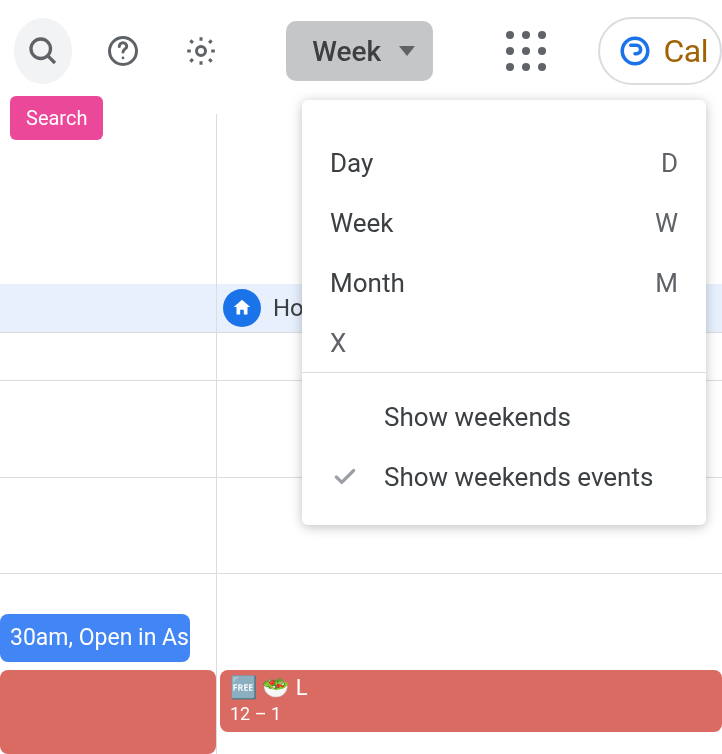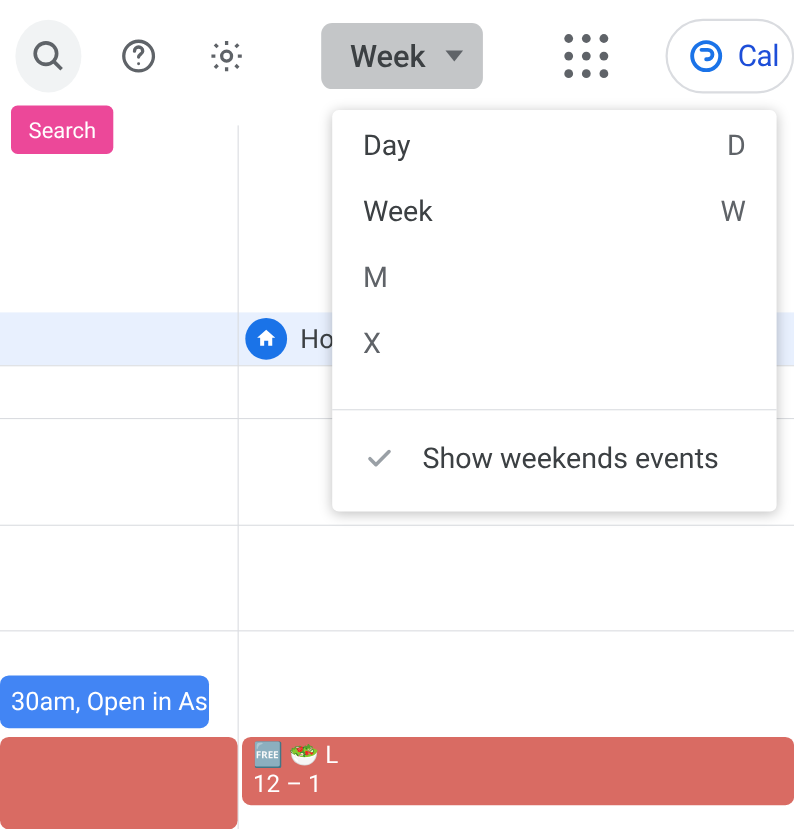--- a/index.html
+++ b/index.html
@@ -12,21 +12,21 @@
   .tb-btn svg { width: 36px; height: 36px; }
   .spacer-a { width: 24px; }
   .spacer-b { width: 22px; }
   .view-pill { margin-left: 56px; height: 60px; padding: 0 18px 0 26px; background: #c4c6c8; border-radius: 10px; display: flex; align-items: center; gap: 18px; cursor: pointer; }
   .view-pill span { font-size: 28px; color: #3c4043; font-weight: 500; }
   .view-pill .caret { width: 0; height: 0; border-left: 8px solid transparent; border-right: 8px solid transparent; border-top: 10px solid #5f6368; }
   .apps-btn { margin-left: 72px; width: 48px; height: 48px; position: relative; cursor: pointer; }
   .apps-grid { display: grid; grid-template-columns: repeat(3, 8px); grid-template-rows: repeat(3, 8px); gap: 8px; position: absolute; top: 50%; left: 50%; transform: translate(-50%, -50%); }
   .apps-grid i { width: 8px; height: 8px; background: #5f6368; border-radius: 50%; }
   .cal-badge { margin-left: 50px; height: 68px; padding: 0 12px 0 18px; border: 2px solid #dadce0; border-radius: 36px; display: flex; align-items: center; gap: 12px; cursor: pointer; background:#fff; }
-  .cal-badge span { font-size: 27px; color: #1d4ed8; font-weight: 400; letter-spacing: -0.5px; }
+  .cal-badge span { font-size: 32px; color: #a16207; font-weight: 400; letter-spacing: -0.5px; }
   .cal-logo { width: 34px; height: 34px; }
 
   
   .tooltip { position: absolute; left: 10px; top: 96px; background: #ec4899; color: #fff; font-size: 20px; padding: 10px 16px; border-radius: 6px; }
 
   
   .cal { position: absolute; top: 114px; left: 0; right: 0; bottom: 0; }
   .col-border { position: absolute; top: 0; bottom: 0; width: 1px; background: #dadce0; }
   .col-border.c1 { left: 216px; }
   .row-border { position: absolute; left: 0; right: 0; height: 1px; background: #dadce0; }
@@ -38,25 +38,25 @@
 
   .home-chip { position: absolute; top: 175px; left: 223px; display: flex; align-items: center; gap: 12px; }
   .home-chip .circ { width: 38px; height: 38px; border-radius: 50%; background: #1a73e8; display: flex; align-items: center; justify-content: center; }
   .home-chip span { font-size: 24px; color: #3c4043; }
 
   .evt { position: absolute; border-radius: 8px; color: #fff; font-size: 23px; padding: 6px 10px; overflow: hidden; white-space: nowrap; }
   .evt-blue { background: #4285f4; left: 0; top: 500px; width: 190px; height: 48px; line-height: 36px; }
   .evt-red1 { background: #d96b63; left: 0; top: 556px; width: 216px; height: 84px; }
   .evt-red2 { background: #d96b63; left: 220px; top: 556px; width: 502px; height: 62px; padding: 2px 10px; display:flex; flex-direction:column; justify-content:center; }
   .evt-red2 .line1 { font-size: 22px; line-height: 26px; }
-  .evt-red2 .line2 { font-size: 22px; line-height: 26px; }
+  .evt-red2 .line2 { font-size: 18px; line-height: 26px; }
 
   
   .menu { position: absolute; left: 302px; top: 100px; width: 404px; background: #fff; border-radius: 6px; box-shadow: 0 2px 12px rgba(0,0,0,0.25); padding: 18px 0; }
-  .menu-item { display: flex; align-items: flex-start; justify-content: space-between; padding: 0 28px; height: 60px; cursor: pointer; }
+  .menu-item { display: flex; align-items: flex-end; justify-content: space-between; padding: 0 28px; height: 60px; cursor: pointer; }
   .menu-item .label { font-size: 26px; color: #3c4043; }
   .menu-item .shortcut { font-size: 26px; color: #5f6368; }
   .menu-sep { height: 1px; background: #dadce0; margin: 14px 0; }
   .menu-check { display: flex; align-items: center; gap: 24px; padding: 0 28px; height: 60px; cursor: pointer; }
   .menu-check .check-slot { width: 30px; display:flex; align-items:center; justify-content:center; }
   .menu-check .label { font-size: 26px; color: #3c4043; }
 </style>
 </head>
 <body>
 
@@ -140,26 +140,31 @@
 <div class="menu">
   <div class="menu-item">
     <span class="label">Day</span>
     <span class="shortcut">D</span>
   </div>
   <div class="menu-item">
     <span class="label">Week</span>
     <span class="shortcut">W</span>
   </div>
   <div class="menu-item">
+    <span class="label">Month</span>
     <span class="shortcut">M</span>
   </div>
   <div class="menu-item">
     <span class="shortcut">X</span>
   </div>
   <div class="menu-sep"></div>
+  <div class="menu-check">
+    <div class="check-slot"></div>
+    <span class="label">Show weekends</span>
+  </div>
   <div class="menu-check">
     <div class="check-slot">
       <svg width="26" height="26" viewBox="0 0 24 24" fill="none" stroke="#9aa0a6" stroke-width="3" stroke-linecap="round" stroke-linejoin="round">
           <polyline points="4 12 9 17 20 6"></polyline>
         </svg>
     </div>
     <span class="label">Show weekends events</span>
   </div>
 </div>
 

